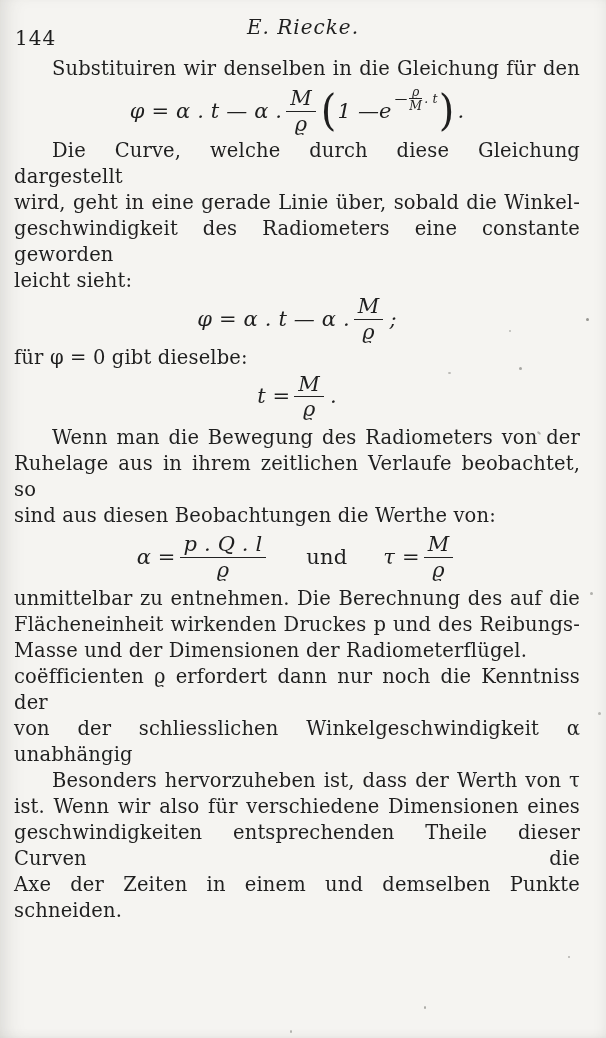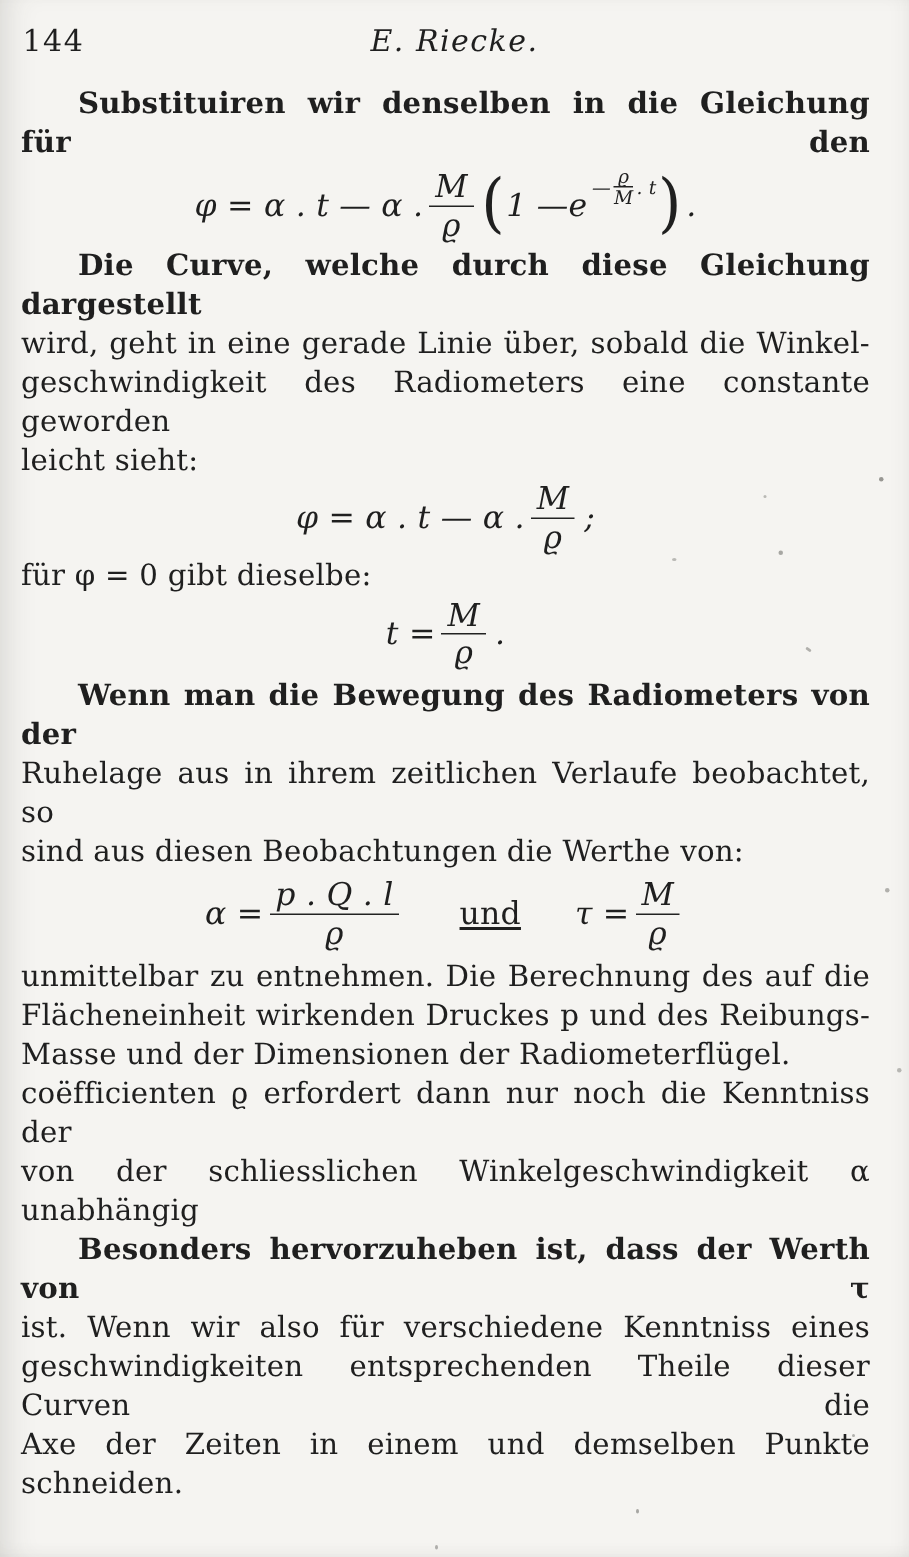--- a/index.html
+++ b/index.html
@@ -12,30 +12,30 @@
   .page{
     position:relative;width:606px;height:1038px;
     box-shadow:inset 16px 0 22px -14px rgba(60,60,55,.18),
                inset -10px 0 16px -12px rgba(60,60,55,.10),
                inset 0 -8px 14px -10px rgba(60,60,55,.08);
   }
   .pagehead{
     position:relative;padding-top:15px;height:27px;
     text-align:center;font-size:20px;
   }
-  .pagenum{position:absolute;left:15px;top:15px;font-style:normal;letter-spacing:1px;}
+  .pagenum{position:absolute;left:15px;top:26px;font-style:normal;letter-spacing:1px;}
   .runhead{font-style:italic;letter-spacing:1px;}
   .textblock{
     position:absolute;left:14px;top:56px;width:566px;
     font-size:19.5px;line-height:26px;letter-spacing:.15px;
   }
   .para{margin:0;}
   .ln{display:block;text-align:justify;text-align-last:justify;white-space:normal;}
   .ln.last{text-align-last:left;}
-  .ln.first{text-indent:38px;font-weight:bold;}
+  .ln.first{text-indent:38px;}
   
   .formula{
     display:flex;justify-content:center;align-items:center;
     font-style:italic;font-size:21px;line-height:1.1;
   }
   .f1{margin:5px 0 3px;}
   .f2{margin:1px 0 1px;}
   .f3{margin:2px 0 4px;}
   .f4{margin:4px 0 5px;}
   .frac{
@@ -47,21 +47,21 @@
   .bigp{
     font-style:normal;font-size:40px;line-height:0;
     transform:scaleY(1.08);font-weight:400;margin:0 1px;position:relative;top:-1px;
   }
   .sup{
     display:inline-flex;align-items:center;
     font-size:12.5px;position:relative;top:-12px;margin-left:3px;
   }
   .sup .frac{margin:0 2px;line-height:1;}
   .sup .frac .num{border-bottom:1px solid #222;padding:0 2px;}
-  .upright{font-style:normal;text-decoration:underline;}
+  .upright{font-style:normal;}
   .gap{display:inline-block;width:36px;}
   .endp{margin-left:2px;}
   .speck{position:absolute;background:#4a4a45;border-radius:50%;}
 </style>
 </head>
 <body>
 
 <div class="page">
 
   <div class="pagehead">
@@ -150,21 +150,21 @@
     <p class="para">
       <span class="ln">unmittelbar zu entnehmen.  Die Berechnung des auf die</span>
       <span class="ln">Flächeneinheit wirkenden Druckes p und des Reibungs-</span>
       <span class="ln last">Masse und der Dimensionen der Radiometerflügel.</span>
       <span class="ln">coëfficienten ϱ erfordert dann nur noch die Kenntniss der</span>
     </p>
 
     <p class="para">
       <span class="ln">von der schliesslichen Winkelgeschwindigkeit α unabhängig</span>
       <span class="ln first">Besonders hervorzuheben ist, dass der Werth von τ</span>
-      <span class="ln">ist.  Wenn wir also für verschiedene Kenntniss eines</span>
+      <span class="ln">ist.  Wenn wir also für verschiedene Dimensionen eines</span>
       <span class="ln">geschwindigkeiten entsprechenden Theile dieser Curven die</span>
       <span class="ln last">Axe der Zeiten in einem und demselben Punkte schneiden.</span>
     </p>
 
   </div>
 
   <div>
     <span class="speck" style="left:586px;top:318px;width:3px;height:3px;opacity:.55;"></span>
     <span class="speck" style="left:519px;top:367px;width:3px;height:3px;opacity:.45;"></span>
     <span class="speck" style="left:537px;top:432px;width:4px;height:2px;opacity:.4;transform:rotate(35deg);border-radius:2px;"></span>

